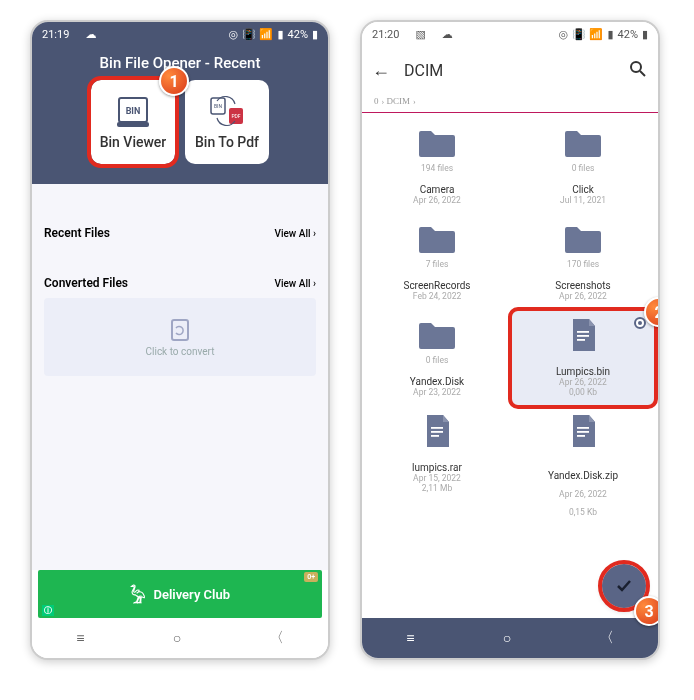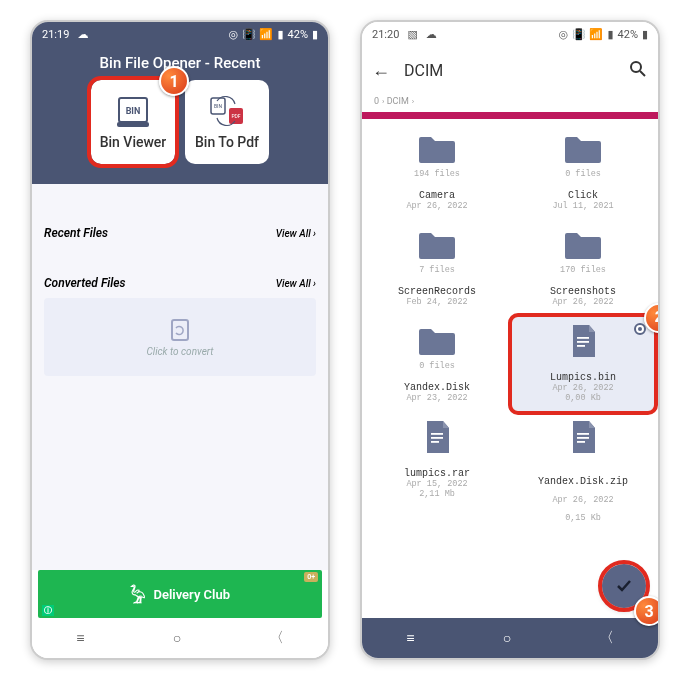--- a/index.html
+++ b/index.html
@@ -31,21 +31,21 @@
     display: flex;
     align-items: center;
     justify-content: space-between;
     padding: 0 10px;
     font-size: 11px;
     color: #fff;
   }
   .status-bar.dark { background: #4a5573; }
   .status-bar.light { color: #555; background: #fff; }
   .status-right { display: flex; align-items:center; gap:4px; }
-  .status-left { display: flex; align-items:center; gap:8px; }
+  .status-left { display: flex; align-items:center; gap:16px; }
   
   .app-header {
     background: #4a5573;
     color: #fff;
     text-align: center;
     padding: 8px 0 12px;
     position: relative;
   }
   .app-title { font-size: 15px; font-weight: 500; }
   .option-row {
@@ -57,21 +57,21 @@
   .option-card {
     background: #fff;
     border-radius: 10px;
     width: 84px; height: 84px;
     display: flex; flex-direction: column;
     align-items: center; justify-content: center;
     gap: 4px;
   }
   .option-card.sel { outline: 4px solid #e12a1f; }
   .option-label { font-size: 14px; color: #333; font-weight:500; }
-  .section { padding: 10px 12px; font-style: italic; }
+  .section { padding: 10px 12px; }
   .section-head { display:flex; justify-content:space-between; align-items:center; margin: 8px 0; }
   .section-title { font-size: 12px; font-weight: 600; }
   .view-all { font-size: 10px; font-weight:500; }
   .placeholder-box {
     background: #eceef8;
     height: 78px;
     border-radius: 4px;
     display:flex; flex-direction:column;
     align-items:center; justify-content:center;
     color: #9aa; font-size: 10px; gap:4px;
@@ -102,33 +102,33 @@
     display:flex; align-items:center;
     padding: 0 10px;
     gap: 14px;
     color:#333;
   }
   .fb-title { font-size:16px; }
   .fb-search { margin-left:auto; }
   .breadcrumb {
     font-size: 9px; color:#999;
     padding: 2px 12px 6px;
-    border-bottom:7px solid #be185d;
+    border-bottom:1px solid #be185d;
+    font-family:Liberation Serif, serif;
   }
   .grid {
     display: grid;
     grid-template-columns: 1fr 1fr;
     gap: 2px 4px;
     padding: 6px 4px;
   }
   .item {
     display:flex; flex-direction:column; align-items:center;
     padding: 6px 2px 8px;
     border-radius: 6px;
-    font-family: Liberation Mono, monospace;
   }
   .item.sel {
     background: #e8ebf5;
     outline: 4px solid #e12a1f;
     position:relative;
   }
   .radio-dot {
     position:absolute; top:6px; right:8px;
     width:12px; height:12px; border-radius:50%;
     border:2px solid #5a6586; background:#fff;

